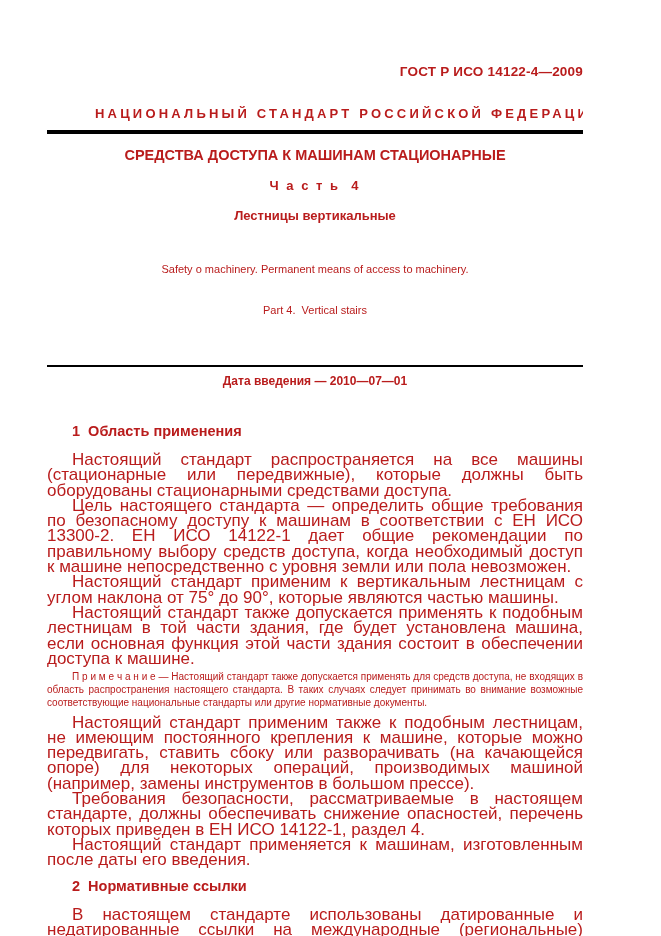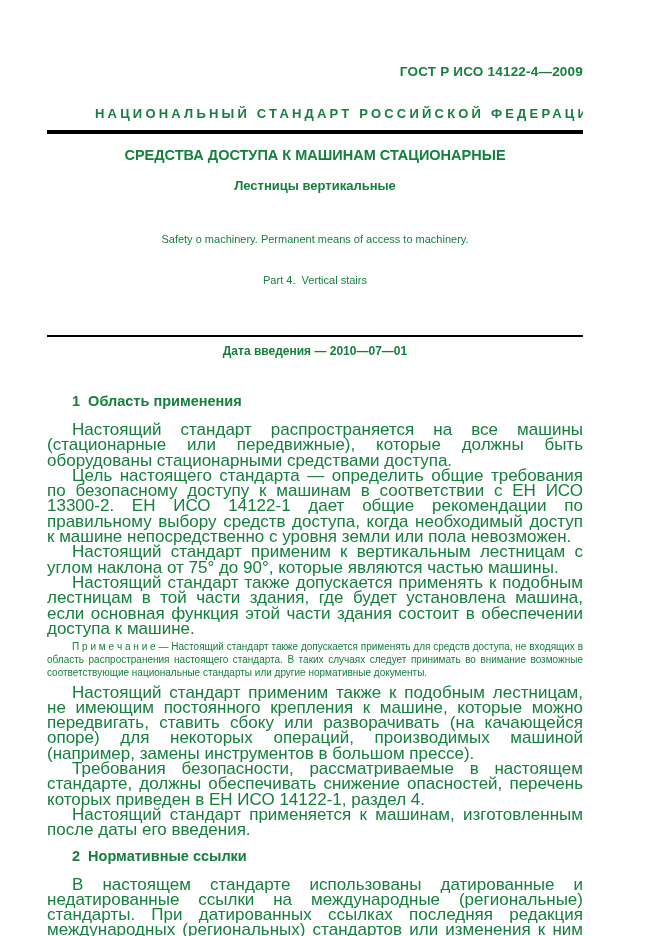--- a/index.html
+++ b/index.html
@@ -5,21 +5,21 @@
   html, body {
     margin: 0;
     padding: 0;
     background: #ffffff;
   }
   .page {
     position: relative;
     width: 661px;
     height: 936px;
     background: #ffffff;
-    color: #15803d;
+    color: #b91c1c;
     font-family: "Liberation Sans", sans-serif;
     overflow: hidden;
     box-sizing: border-box;
   }
   .main {
     min-height: 812px;
     padding: 0 78px 0 47px;
     box-sizing: border-box;
   }
   .footer-block {
@@ -142,20 +142,21 @@
 
 <div class="page">
   <div class="main">
 
     <div class="doc-number">ГОСТ Р ИСО 14122-4—2009</div>
 
     <div class="banner">НАЦИОНАЛЬНЫЙ СТАНДАРТ РОССИЙСКОЙ ФЕДЕРАЦИИ</div>
     <div class="rule-thick"></div>
 
     <div class="main-title">СРЕДСТВА ДОСТУПА К МАШИНАМ СТАЦИОНАРНЫЕ</div>
+    <div class="part-line">Ч а с т ь  4</div>
     <div class="subtitle">Лестницы вертикальные</div>
     <div class="title-en">
       <div>Safety o machinery. Permanent means of access to machinery.</div>
       <div>Part 4.  Vertical stairs</div>
     </div>
 
     <div class="rule-thin"></div>
     <div class="date-line">Дата введения — 2010—07—01</div>
 
     <h2 class="section-heading">1  Область применения</h2>

